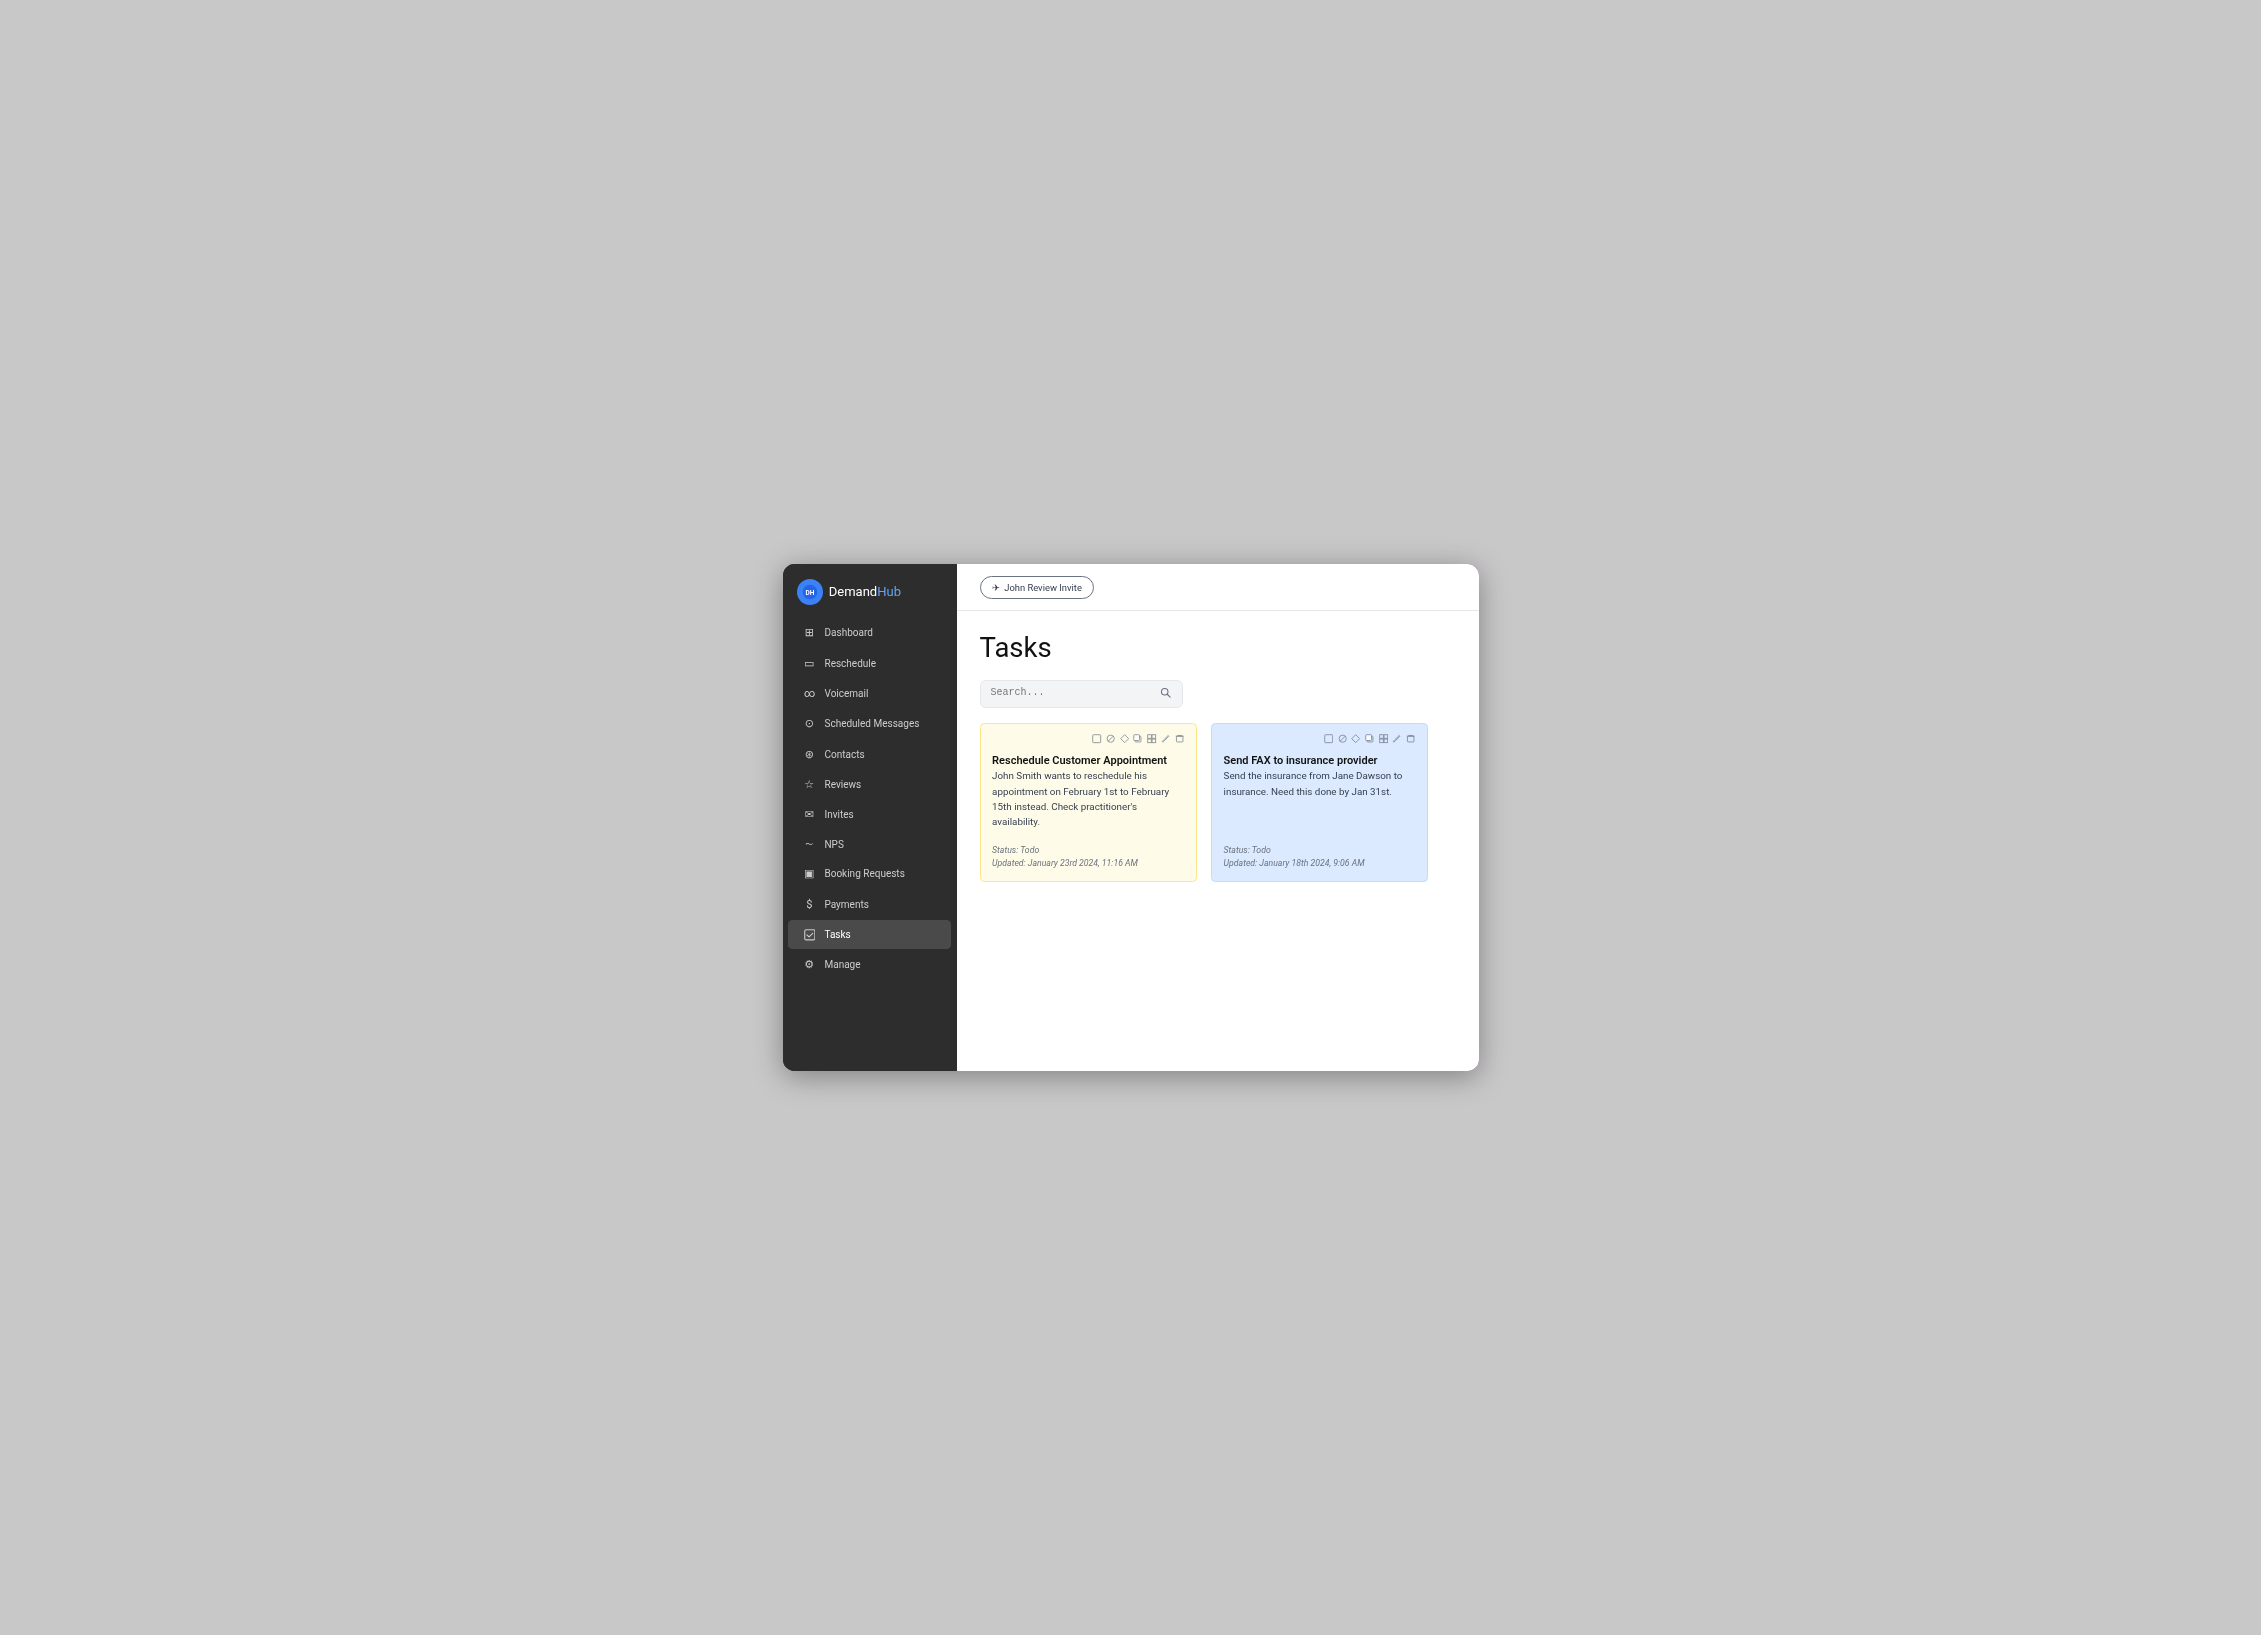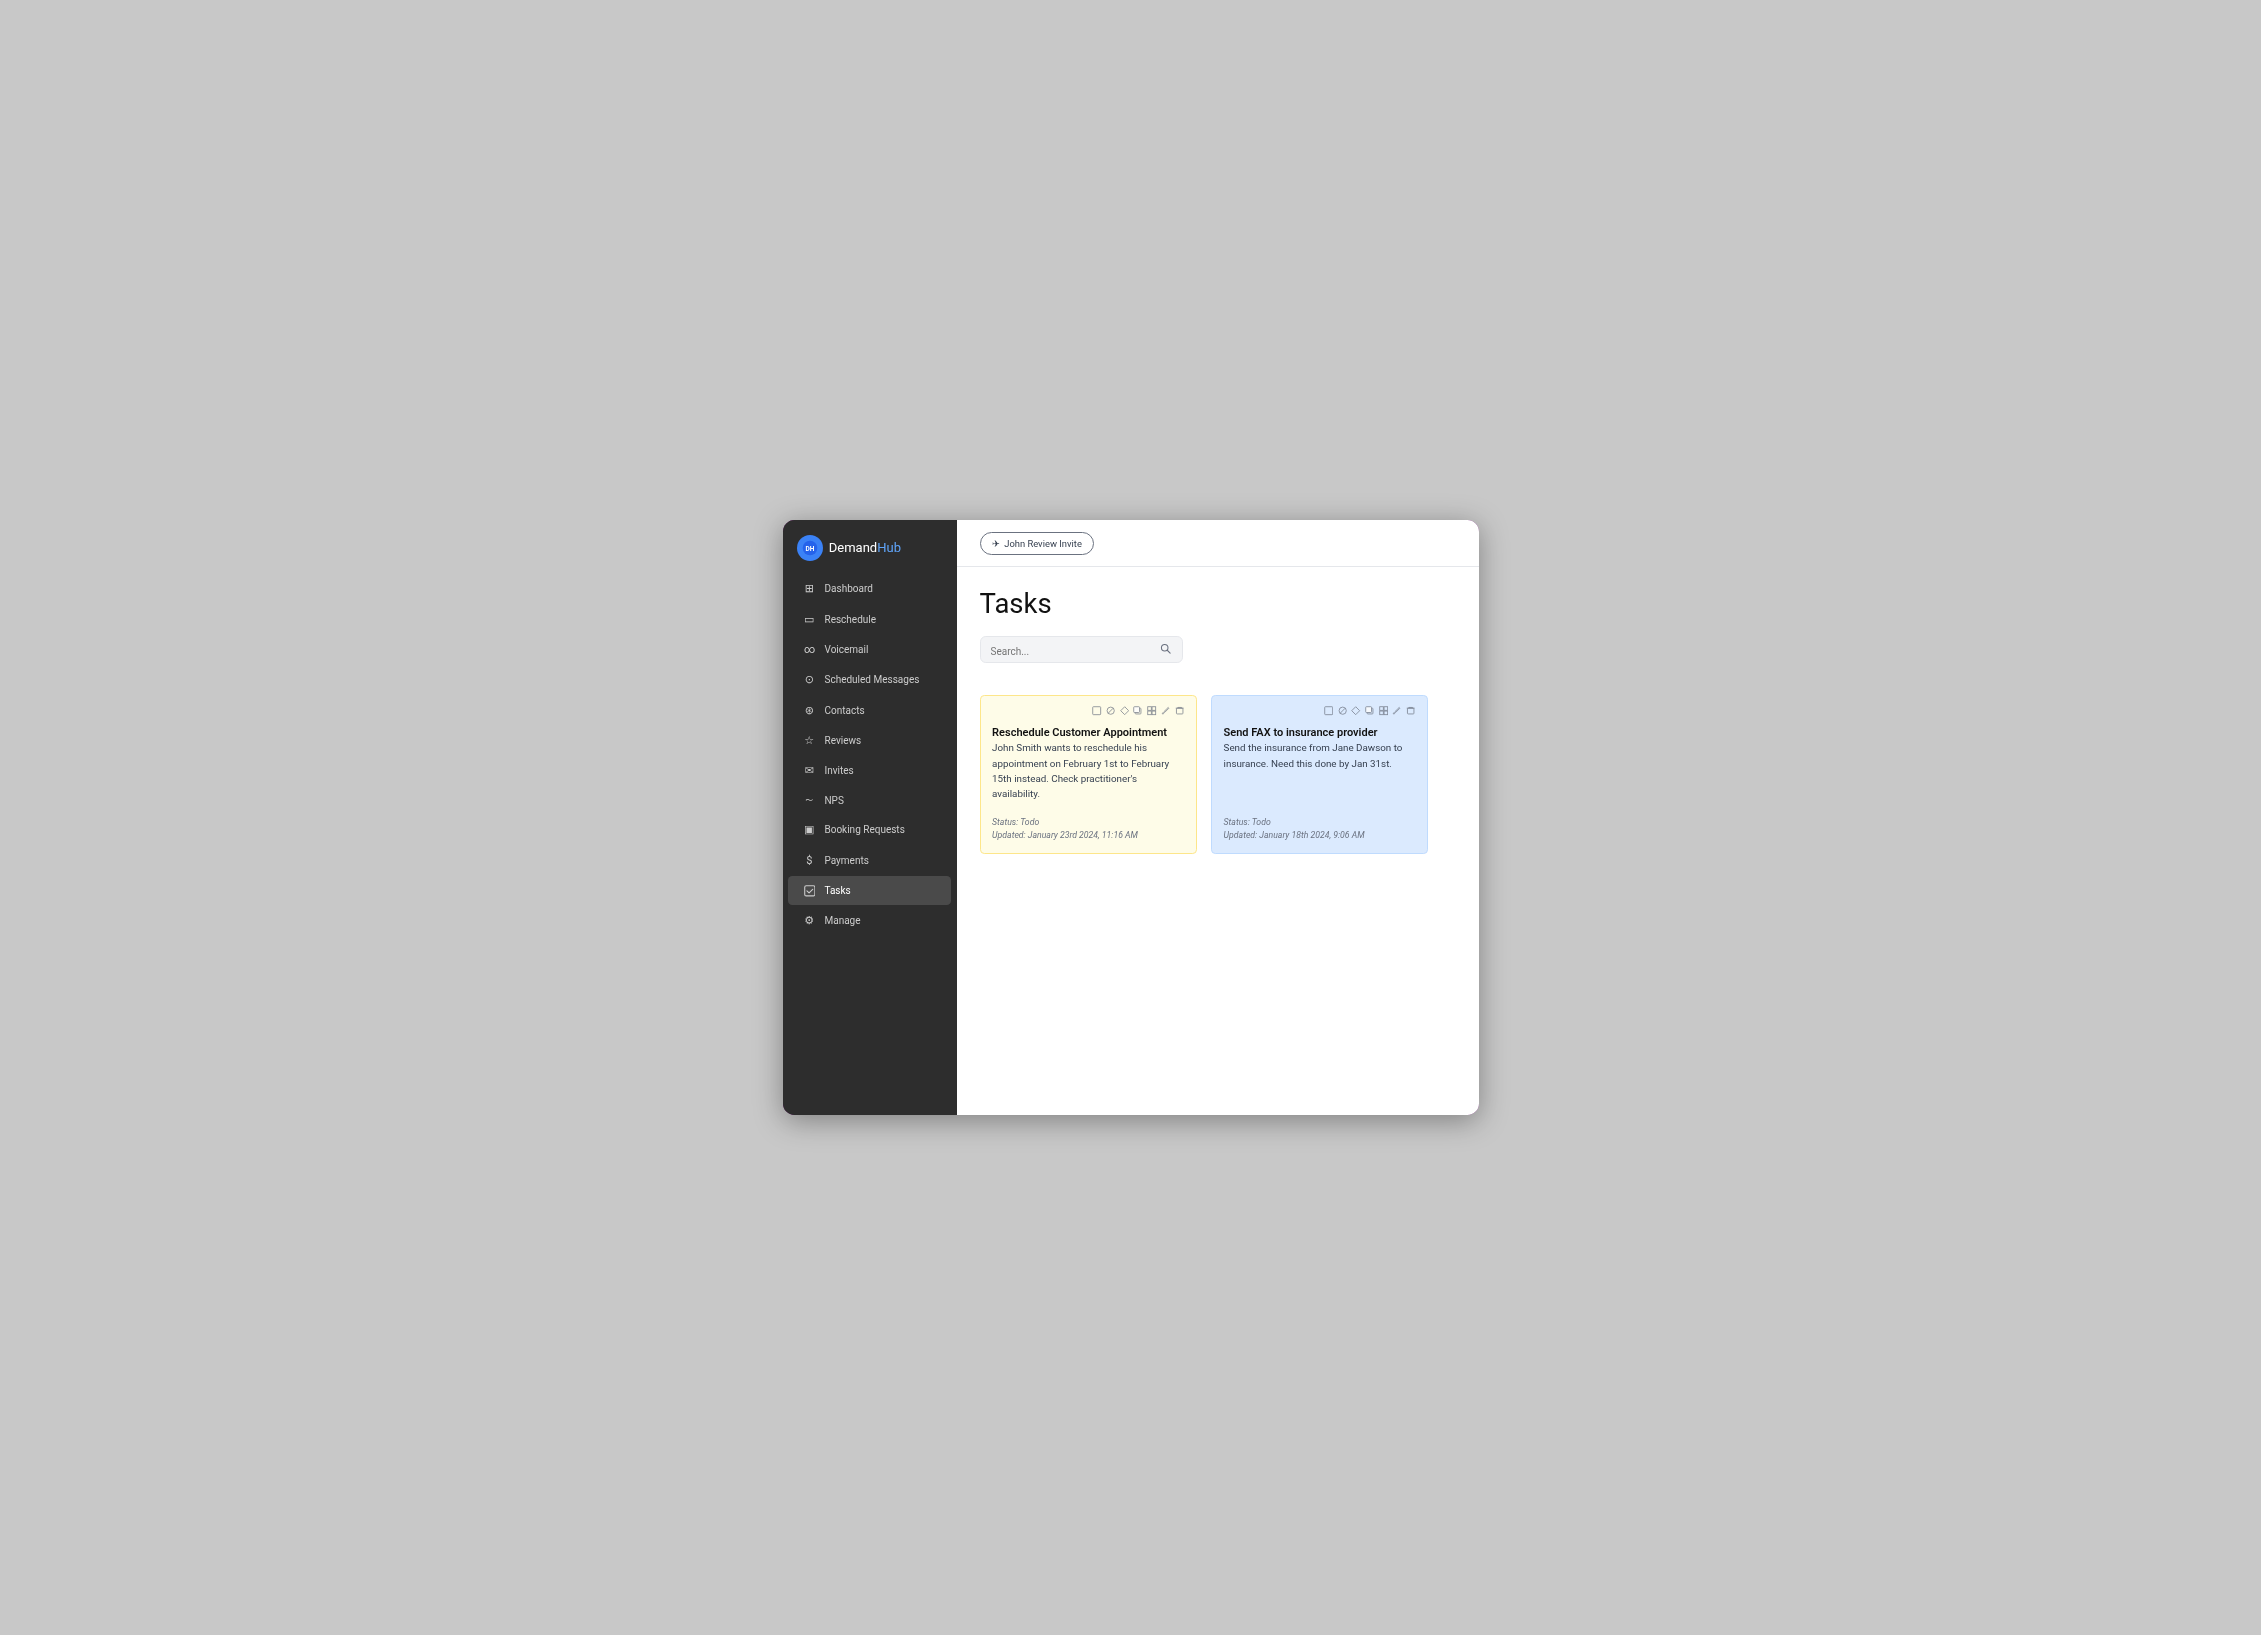--- a/index.html
+++ b/index.html
@@ -8,21 +8,21 @@
       background: #c8c8c8;
       display: flex;
       align-items: center;
       justify-content: center;
       min-height: 100vh;
       font-family: -apple-system, BlinkMacSystemFont, 'Segoe UI', Roboto, sans-serif;
     }
 
     .app-window {
       width: 696px;
-      height: 595px;
+      height: 507px;
       background: #701a75;
       border-radius: 11.6px;
       box-shadow: 0 5.8px 29px rgba(0,0,0,0.35);
       display: flex;
       overflow: hidden;
     }
 
     
     .sidebar {
       width: 174px;
@@ -134,28 +134,29 @@
 
     .page-title {
       font-size: 27.5px;
       font-weight: 400;
       color: #111;
       margin-bottom: 16px;
     }
 
     .search-bar {
       display: flex;
-      align-items: flex-end;
+      align-items: flex-start;
       background: #f3f4f6;
       border: 0.7px solid #e5e7eb;
       border-radius: 5.8px;
       padding: 5.8px 10px;
       width: 203px;
-      margin-bottom: 32px;
+      margin-bottom: 15px;
       gap: 5.8px;
+      font-family: Liberation Mono, monospace;
     }
 
     .search-bar input {
       background: transparent;
       border: none;
       outline: none;
       font-size: 10px;
       color: #6b7280;
       flex: 1;
       font-family: inherit;

